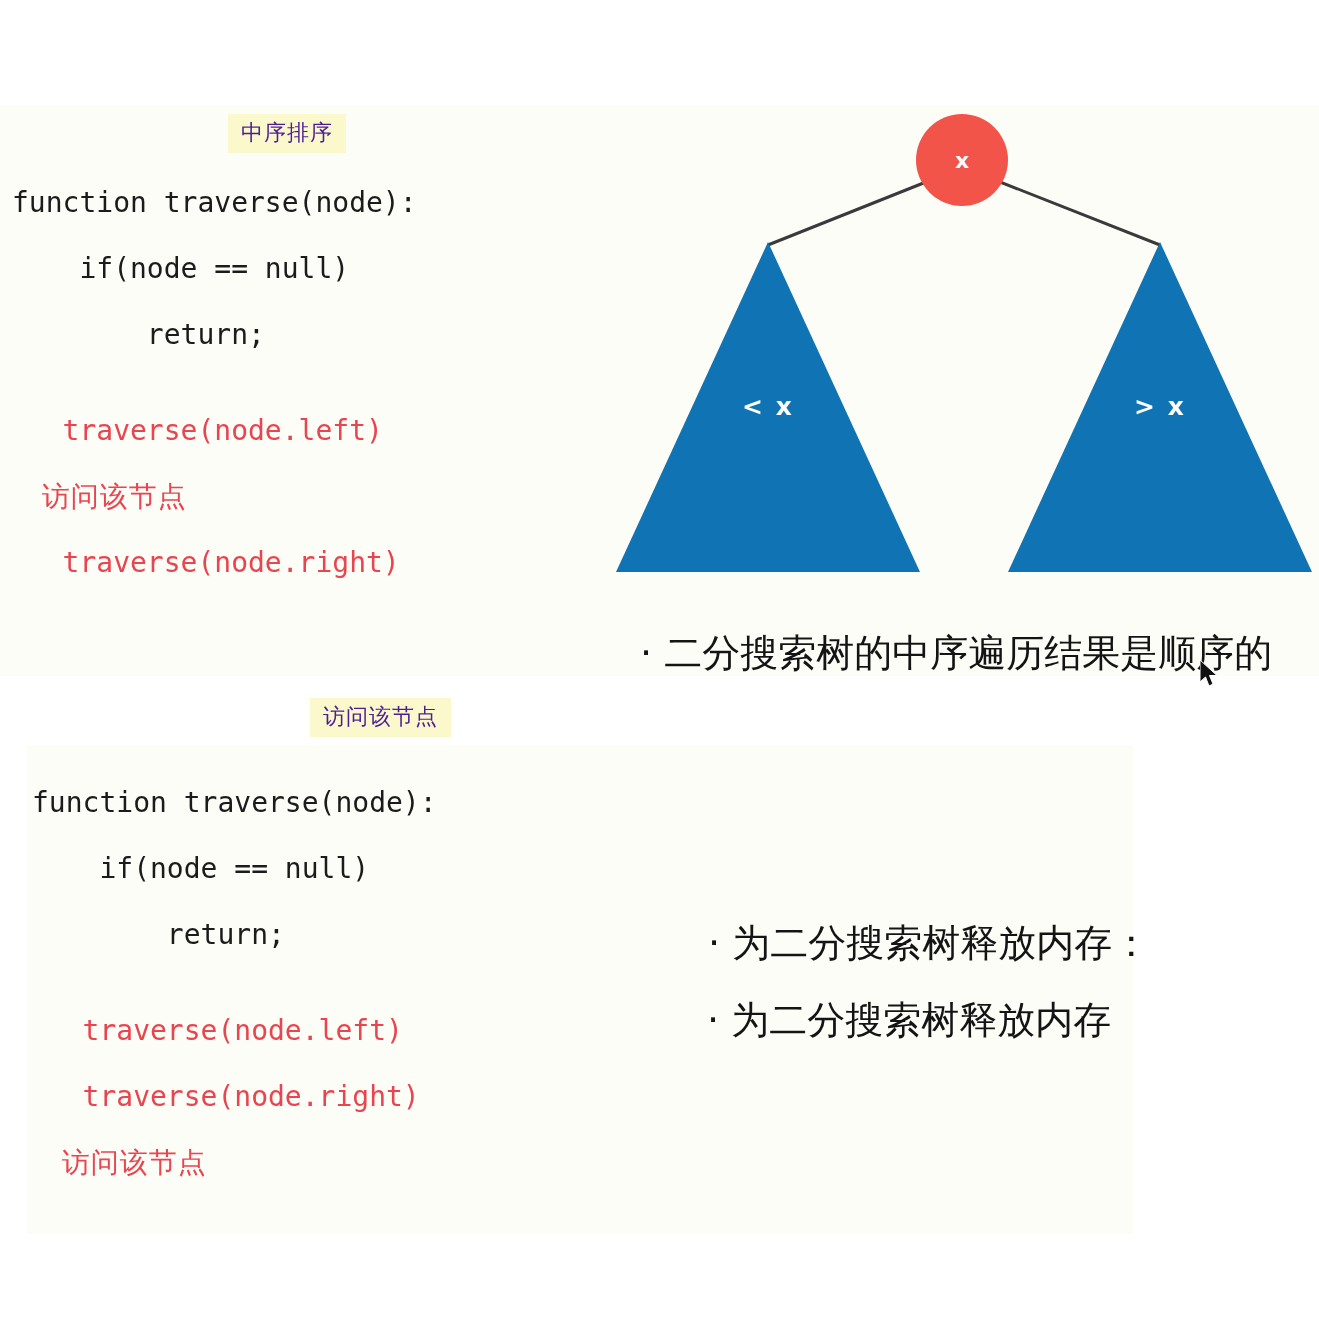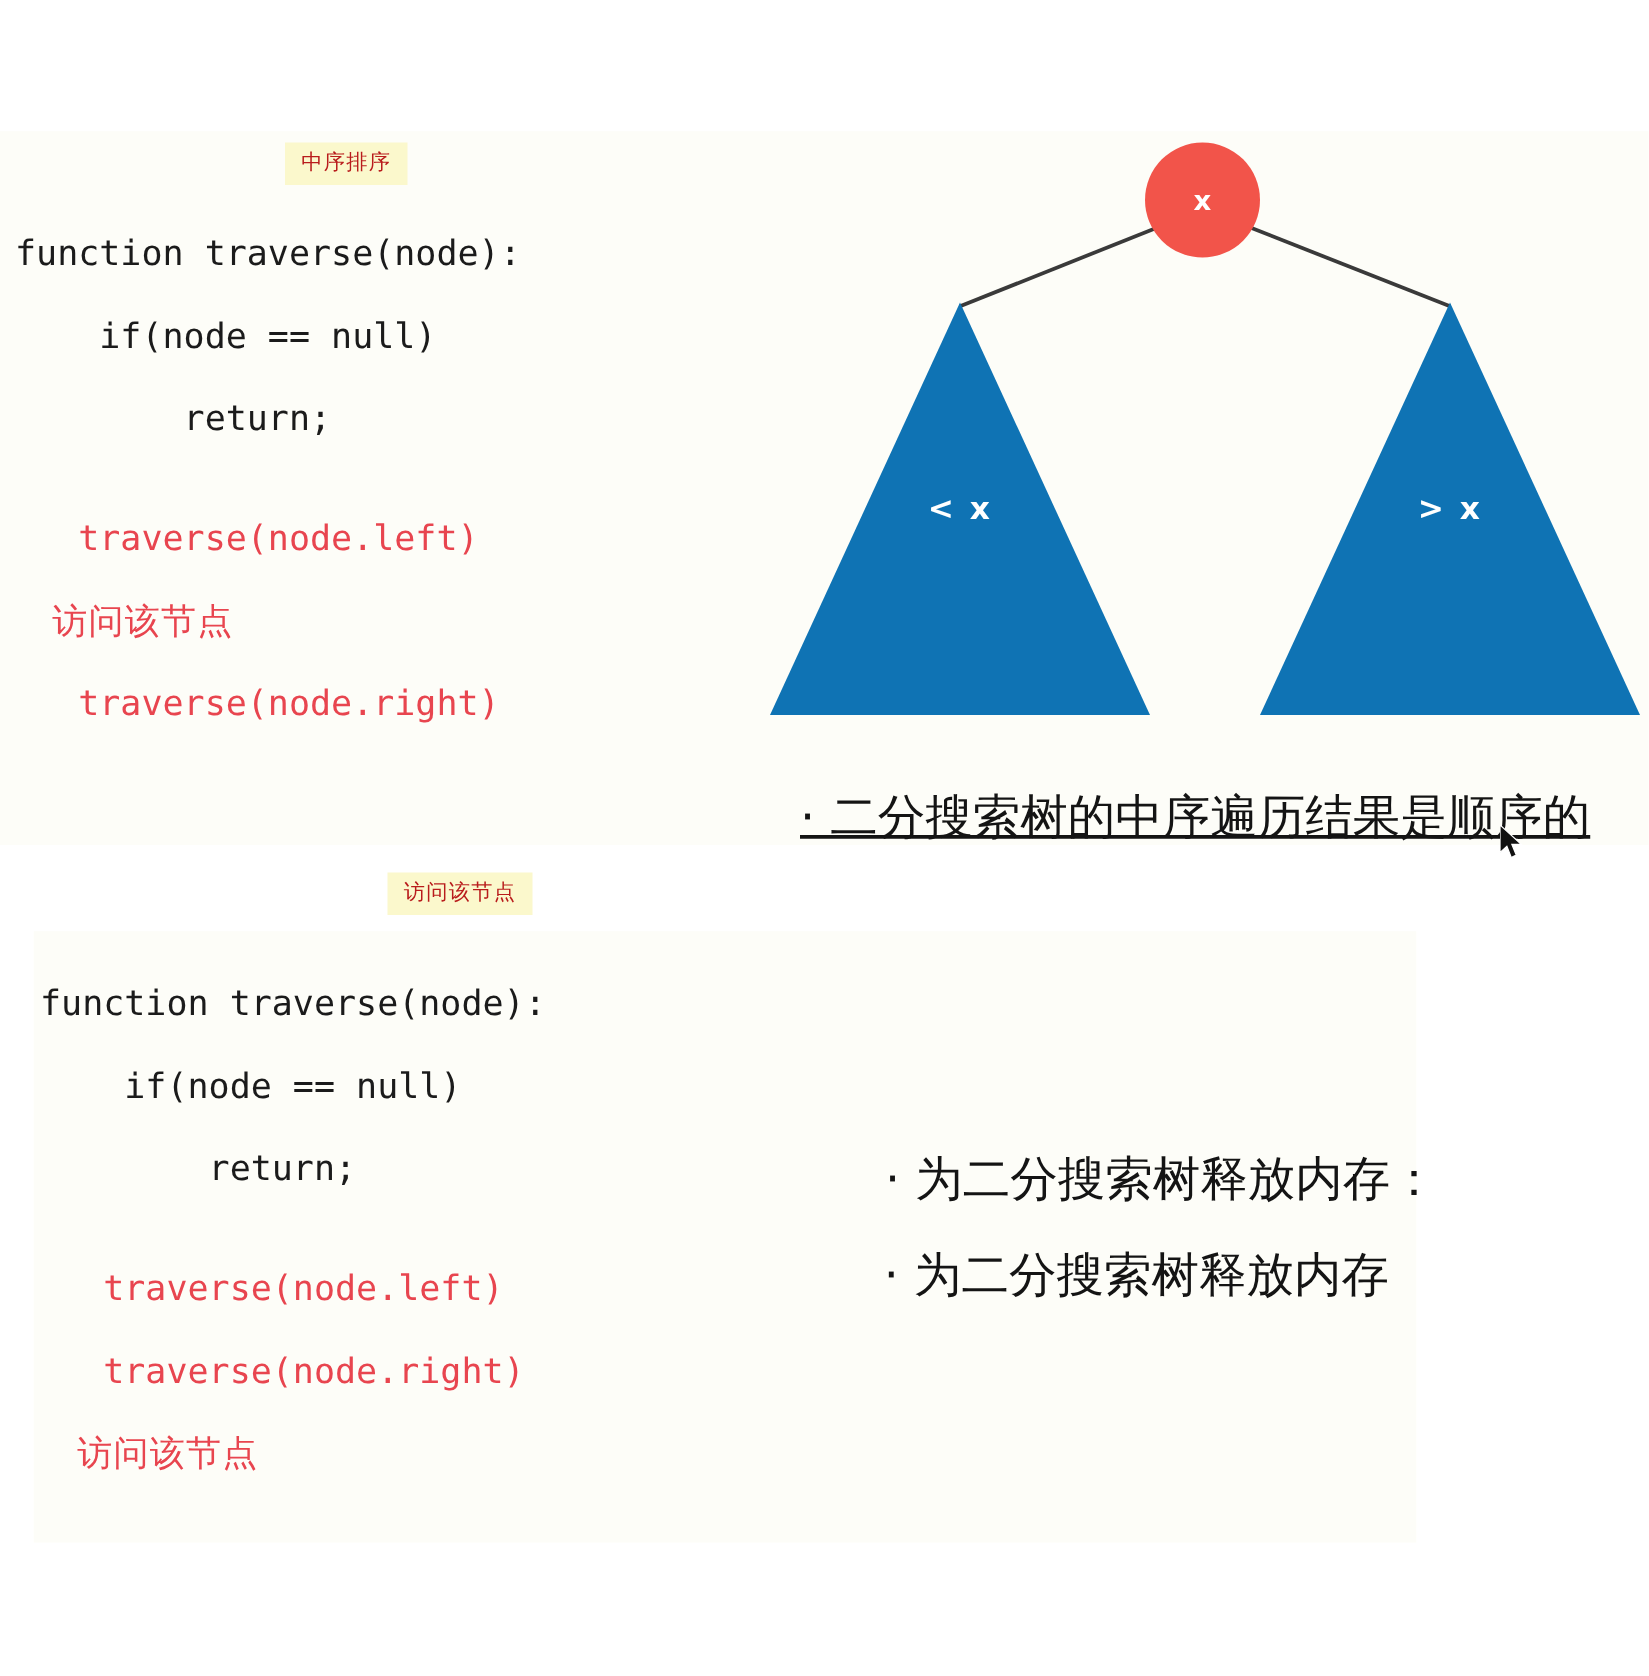--- a/index.html
+++ b/index.html
@@ -30,23 +30,23 @@
     left: 27px;
     top: 745px;
     width: 1106px;
     height: 489px;
   }
 
   
   .section-title {
     position: absolute;
     background: #fbf8cc;
-    color: #b91c1c;
+    color: #4c1d95;
     font-family: "DejaVu Serif", "Liberation Serif", serif;
-    font-size: 17px;
+    font-size: 22px;
     line-height: 1.0;
     padding: 8px 13px 9px 13px;
     white-space: nowrap;
     letter-spacing: 1px;
   }
   #title-inorder  { left: 228px; top: 114px; }
   #title-postorder{ left: 310px; top: 698px; }
 
   
   .code-block {
@@ -94,21 +94,21 @@
 
   
   .bullet-line {
     position: absolute;
     font-family: "DejaVu Sans", "Liberation Sans", sans-serif;
     font-size: 38px;
     color: #141414;
     white-space: nowrap;
     letter-spacing: 0px;
   }
-  #note-inorder     { left: 640px;  top: 628px; text-decoration: underline; }
+  #note-inorder     { left: 640px;  top: 628px; }
   #note-postorder-1 { left: 708px;  top: 918px; }
   #note-postorder-2 { left: 707px;  top: 995px; }
 
   
   #mouse-cursor {
     position: absolute;
     left: 1200px;
     top: 660px;
     width: 22px;
     height: 30px;

